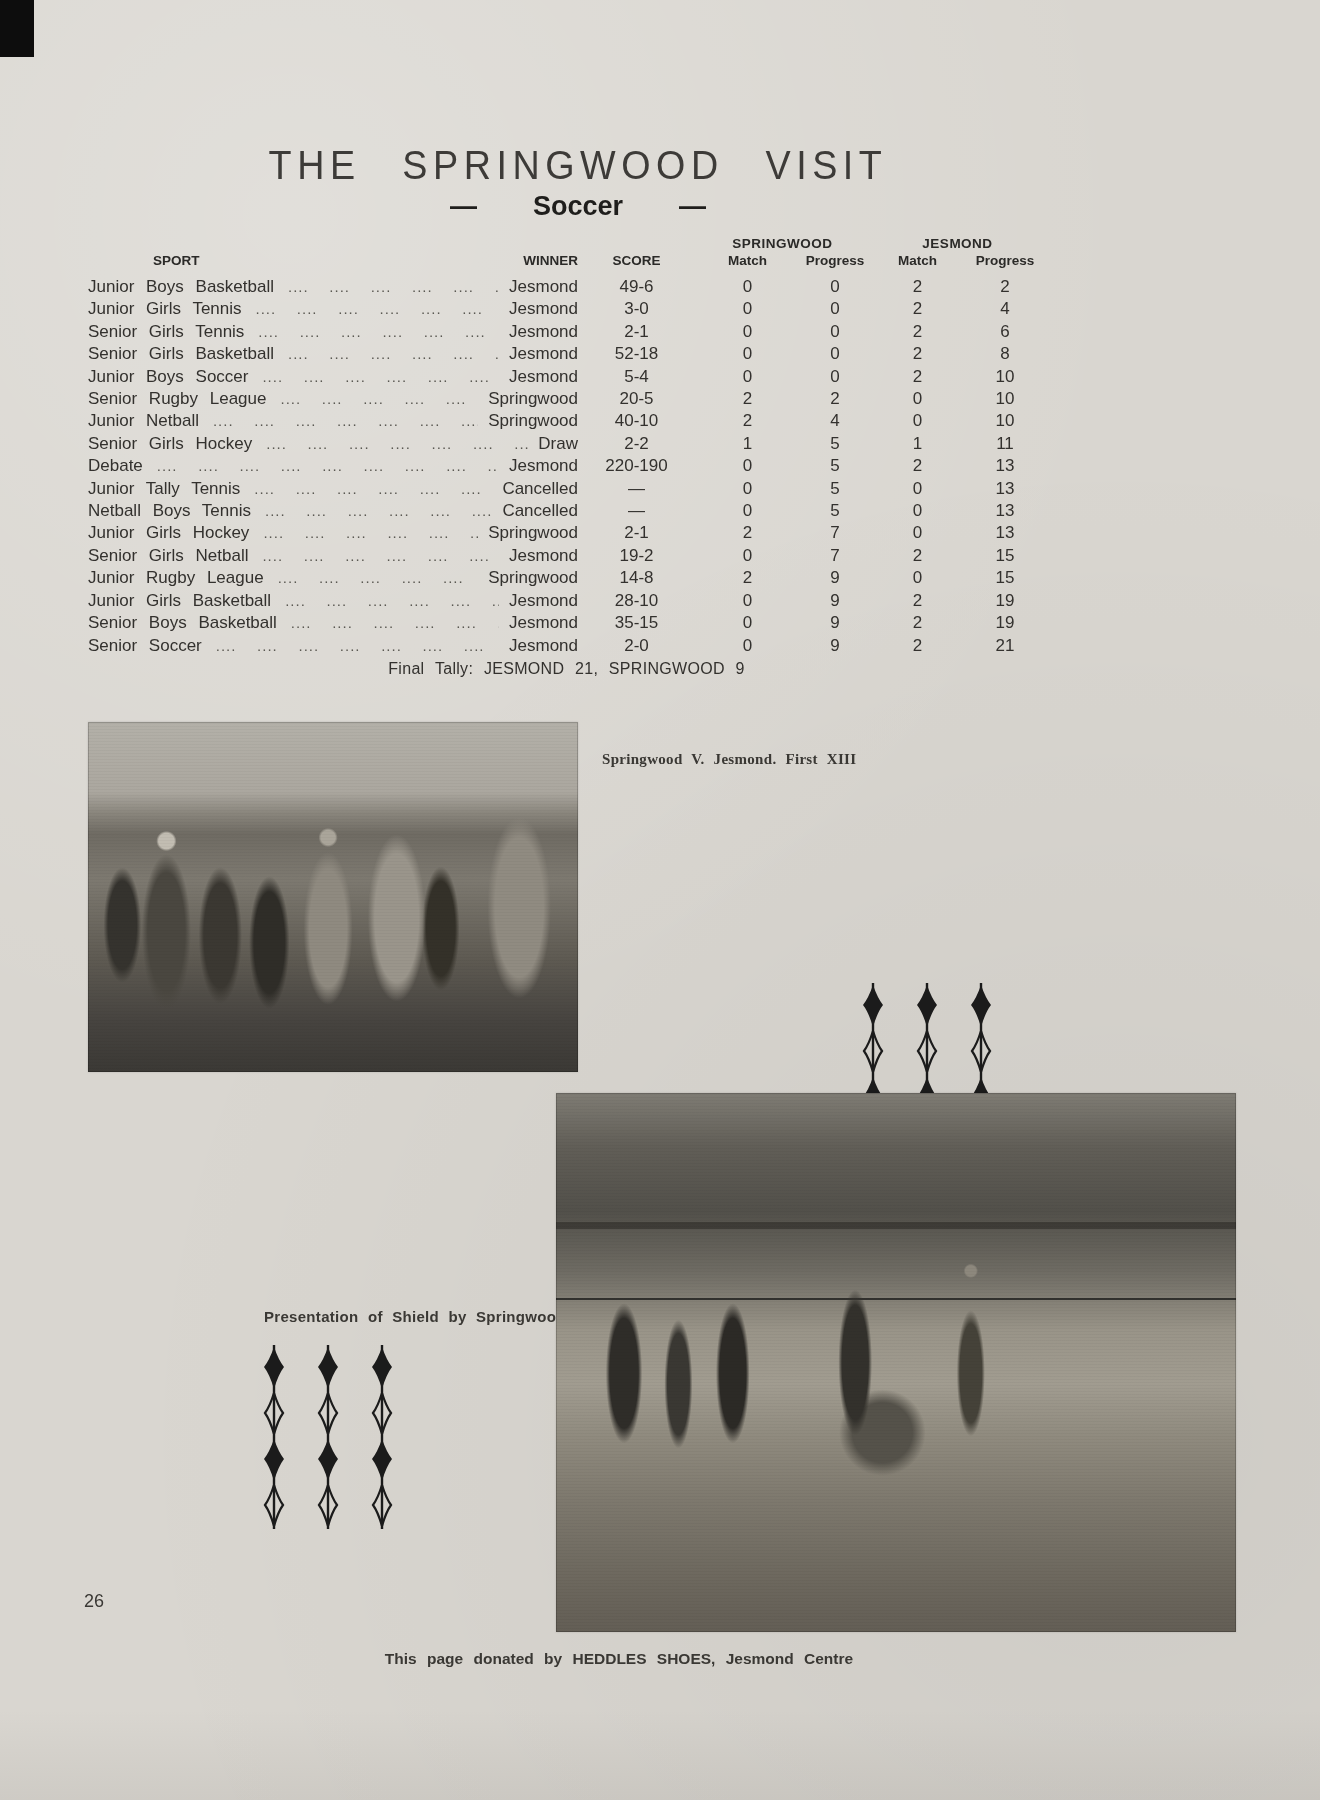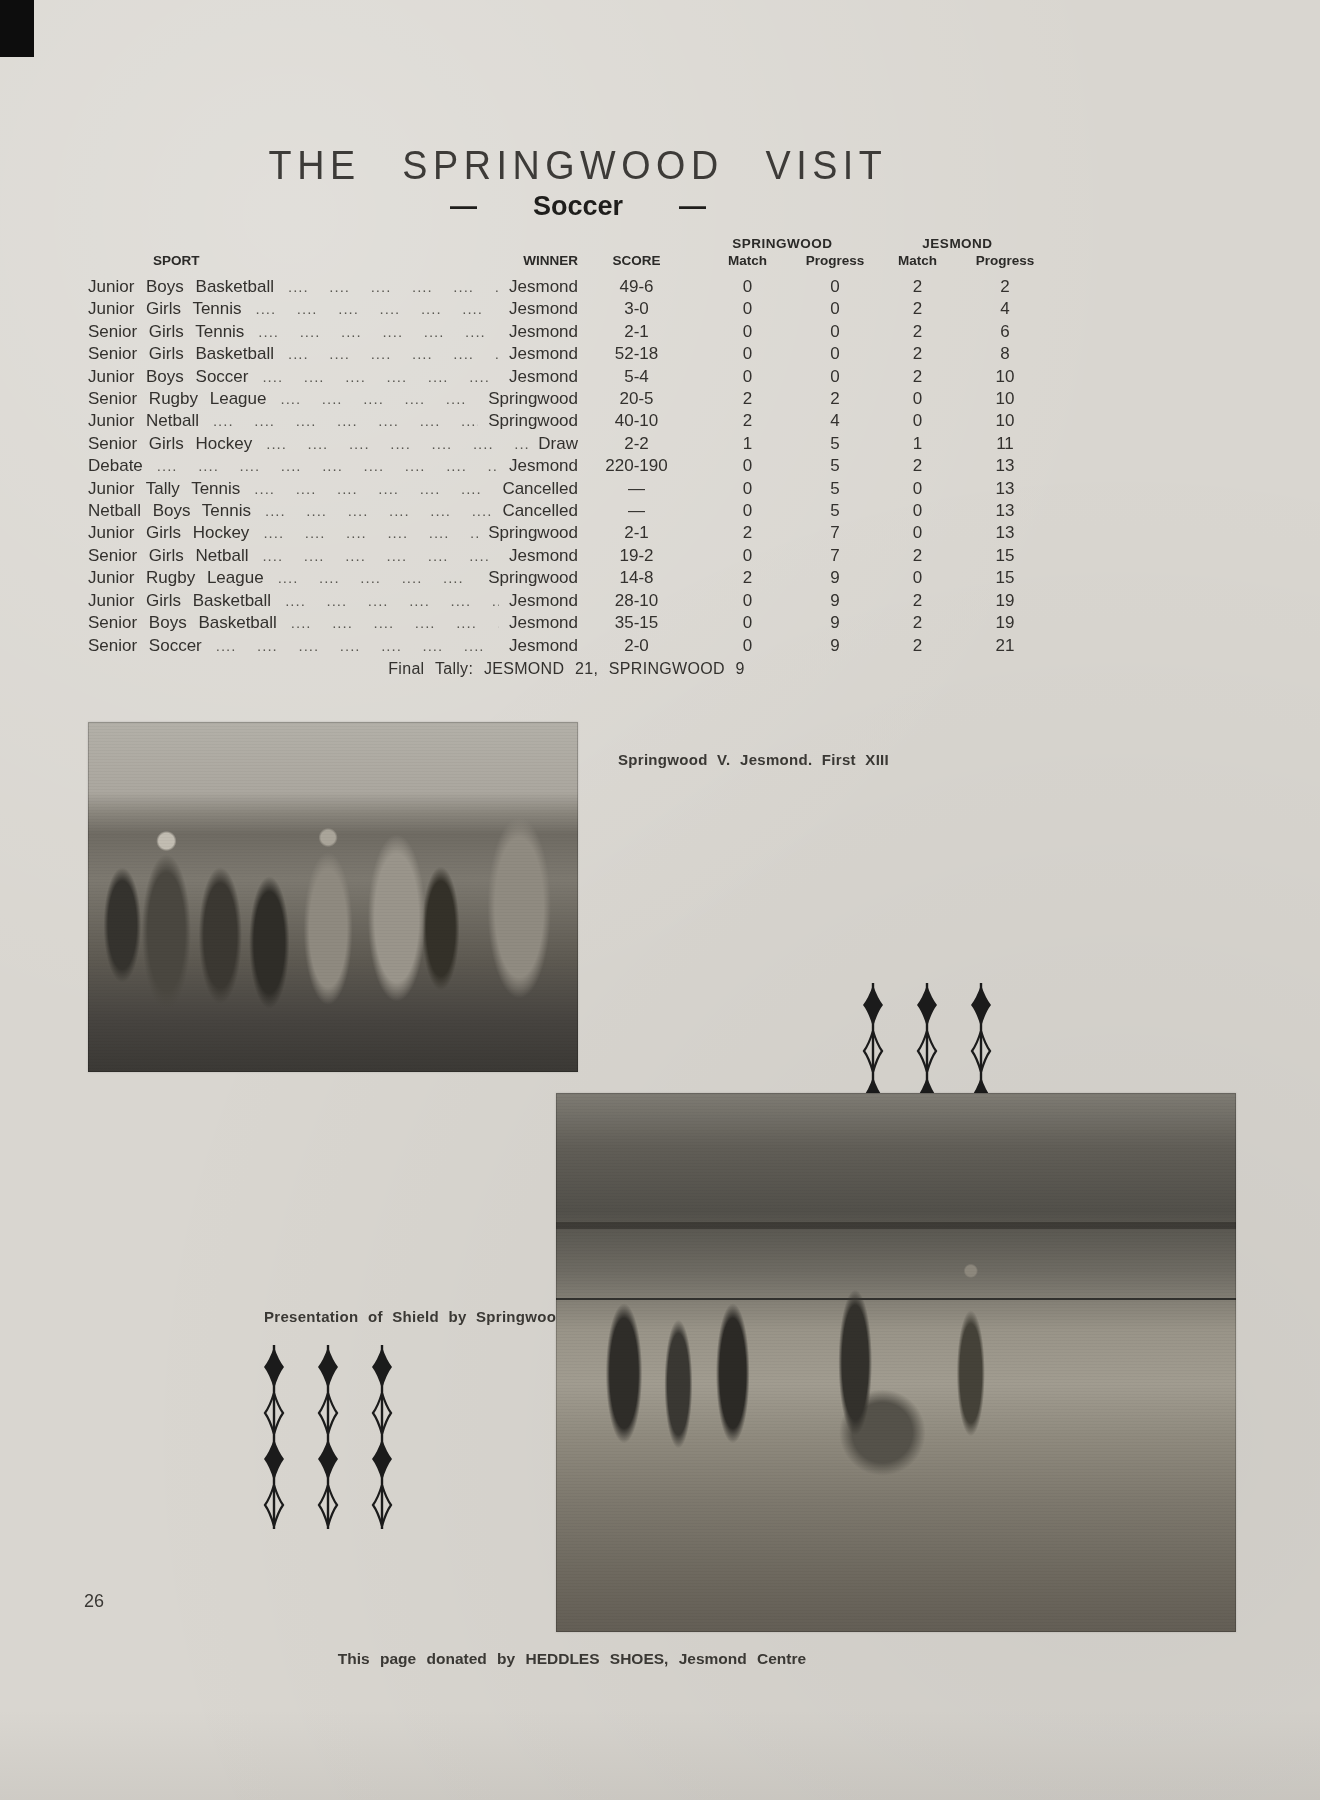--- a/index.html
+++ b/index.html
@@ -85,30 +85,30 @@
       radial-gradient(24px 100px at 26% 52%, #2c2a26 55%, rgba(44,42,38,0) 70%),
       radial-gradient(24px 104px at 44% 50%, #33312c 55%, rgba(51,49,44,0) 70%),
       linear-gradient(to bottom, rgba(0,0,0,0) 0 38%, rgba(30,30,28,.8) 38% 38.4%, rgba(0,0,0,0) 38.4%) ,
       radial-gradient(20px 90px at 61% 52%, #454239 55%, rgba(69,66,57,0) 70%),
       radial-gradient(circle 9px at 61% 33%, #8d887d 60%, rgba(141,136,125,0) 80%),
       radial-gradient(60px 60px at 48% 63%, #55524a 50%, rgba(85,82,74,0) 72%),
       linear-gradient(to bottom, #7f7c74 0%, #615e57 10%, #52504a 22%, #6e6b63 33%, #999488 44%, #a19c90 54%, #8f8a7e 64%, #7d786d 76%, #6f6a60 88%, #635e55 100%);
   }
 
   .caption{font-size:15px;font-weight:700;color:#3a3834;word-spacing:5px;letter-spacing:.3px;white-space:nowrap;}
-  .caption1{position:absolute;left:618px;top:751px;}
+  .caption1{position:absolute;left:602px;top:751px;font-family:Liberation Serif, serif;}
   .caption2{position:absolute;left:264px;top:1308px;}
 
   .ornament{position:absolute;display:flex;gap:30px;}
   .ornament1{left:861px;top:983px;}
   .ornament2{left:262px;top:1345px;}
 
   .page-number{position:absolute;left:84px;top:1591px;font-size:18px;color:#3a3834;}
   .sponsor{position:absolute;left:0;top:1650px;width:1144px;text-align:center;
-    font-size:15.5px;font-weight:700;color:#3a3834;word-spacing:6px;}
+    font-size:15.5px;font-weight:700;color:#3a3834;word-spacing:6px;padding-left:47px;}
 </style>
 </head>
 <body>
 
 <div class="page">
 
   <div class="corner"></div>
 
   <h1 class="title">THE SPRINGWOOD VISIT</h1>
 

